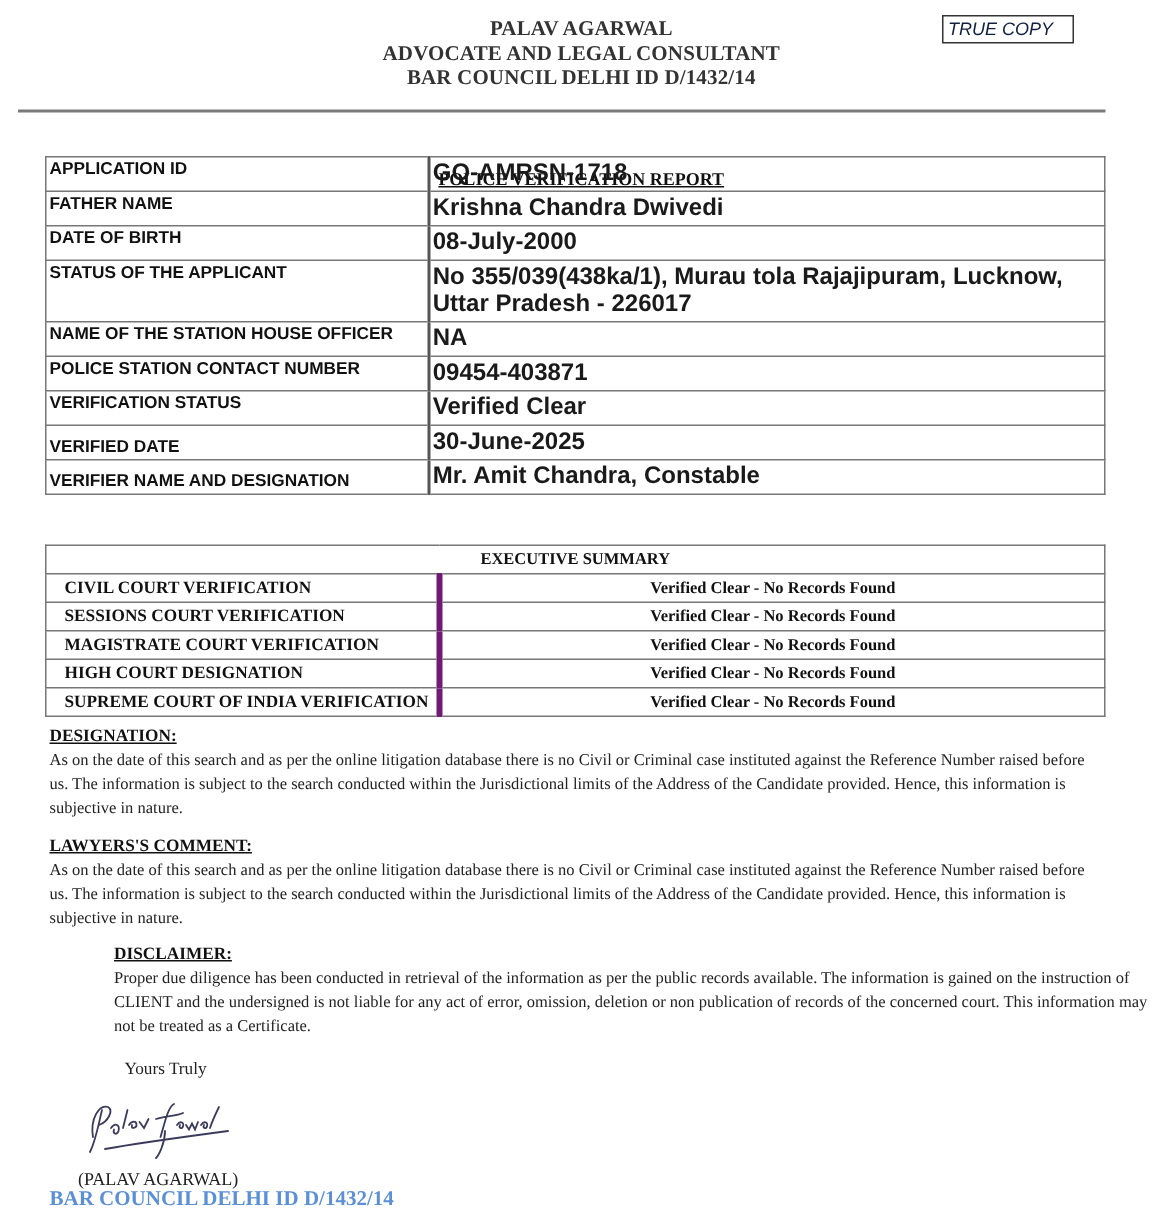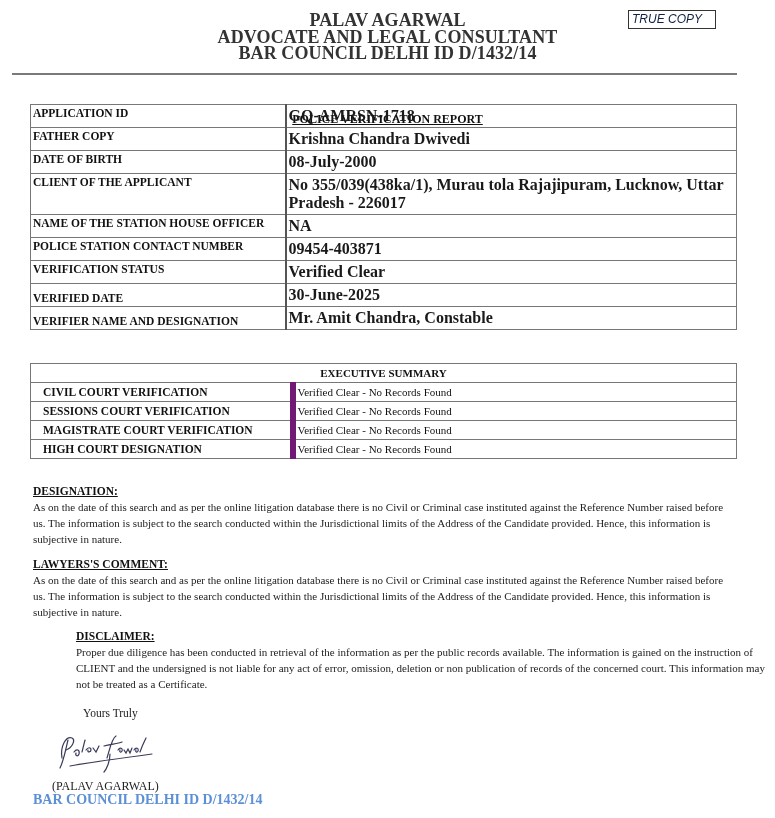--- a/index.html
+++ b/index.html
@@ -3,21 +3,21 @@
 <meta charset="utf-8">
 <style>
   html, body { margin: 0; padding: 0; background: #ffffff; }
   body {
     width: 775px; height: 818px; position: relative; overflow: hidden;
     font-family: "DejaVu Serif", "Liberation Serif", serif;
     color: #111;
   }
   .letterhead {
     position: absolute; left: 0; top: 12px; width: 775px; text-align: center;
-    font-family: "Liberation Serif", serif; font-size: 18px; color: #333;
+    font-family: "Liberation Serif", serif; font-size: 14px; color: #333;
     line-height: 16.5px; letter-spacing: 0.1px;
   }
   .letterhead div { font-weight: bold; }
   .true-copy {
     position: absolute; left: 628px; top: 10px; width: 88px; height: 19px;
     border: 1px solid #333; box-sizing: border-box;
     font-family: "Liberation Sans", sans-serif; font-style: italic;
     font-size: 12px; color: #102040; padding-left: 3px; line-height: 17px;
   }
   .rule {
@@ -25,40 +25,40 @@
     background: #7a7a7a;
   }
   .report-title {
     position: absolute; left: 0; top: 80px; width: 775px; text-align: center;
     font-family: "Liberation Serif", serif; font-size: 12px; font-weight: bold;
     text-decoration: underline; color: #111; margin-top: 32px;
   }
   table { border-collapse: collapse; position: absolute; }
   .details {
     left: 30px; top: 104px; width: 707px;
-    font-family: Liberation Serif, serif; font-size: 11.5px;
+    font-family: Liberation Sans, sans-serif; font-size: 11.5px;
   }
   .details td {
     border: 1px solid #777; padding: 2px 2px; vertical-align: top;
     height: 17px; box-sizing: border-box;
   }
   .details { border: 1.5px solid #222; }
   .details td.label { width: 255px; font-weight: bold; border-right: 2px solid #555; }
   .details td.value { font-weight: bold; font-size: 16px; color: #1a1a1a; }
   .details tr.tall td { height: 36px; }
   .details tr.mid td { height: 22px; }
   .summary {
     left: 30px; top: 363px; width: 707px;
     font-family: "Liberation Serif", serif; font-size: 11.5px;
     border: 1.5px solid #222;
   }
   .summary td { border: 1px solid #777; padding: 1px 2px; height: 19px; box-sizing: border-box; }
   .summary td.head { text-align: center; font-weight: bold; font-size: 11px; }
-  .summary td.label { width: 262px; font-weight: bold; border-right: 6px solid #701a75; padding-left: 12px; }
-  .summary td.value { font-weight: normal; font-size: 11px; }
+  .summary td.label { width: 262px; font-weight: bold; border-right: 4px solid #701a75; padding-left: 12px; }
+  .summary td.value { text-align: center; font-weight: bold; font-size: 11px; }
   .section {
     position: absolute; left: 33px; width: 705px;
     font-family: "Liberation Serif", serif; font-size: 11px; line-height: 16px; color: #222;
   }
   .section .heading { font-weight: bold; text-decoration: underline; font-size: 11.5px; color: #111; }
   .yours { position: absolute; left: 83px; top: 707px; font-family: "Liberation Serif", serif; font-size: 11.5px; color: #222; }
   .signature { position: absolute; left: 52px; top: 728px; width: 110px; height: 50px; }
   .signer-name { position: absolute; left: 52px; top: 779px; font-family: "Liberation Serif", serif; font-size: 12px; color: #222; }
   .bar-id {
     position: absolute; left: 33px; top: 792px;
@@ -80,29 +80,29 @@
 
 <div class="report-title">POLICE VERIFICATION REPORT</div>
 
 <table class="details">
   <tbody>
       <tr>
     <td class="label">APPLICATION ID</td>
     <td class="value">GQ-AMRSN-1718</td>
   </tr>
   <tr>
-    <td class="label">FATHER COPY</td>
+    <td class="label">FATHER NAME</td>
     <td class="value">Krishna Chandra Dwivedi</td>
   </tr>
   <tr>
     <td class="label">DATE OF BIRTH</td>
     <td class="value">08-July-2000</td>
   </tr>
   <tr class="tall">
-    <td class="label">CLIENT OF THE APPLICANT</td>
+    <td class="label">STATUS OF THE APPLICANT</td>
     <td class="value">No 355/039(438ka/1), Murau tola Rajajipuram, Lucknow, Uttar Pradesh - 226017</td>
   </tr>
   <tr>
     <td class="label">NAME OF THE STATION HOUSE OFFICER</td>
     <td class="value">NA</td>
   </tr>
   <tr>
     <td class="label">POLICE STATION CONTACT NUMBER</td>
     <td class="value">09454-403871</td>
   </tr>
@@ -135,20 +135,24 @@
     <td class="value">Verified Clear - No Records Found</td>
   </tr>
   <tr>
     <td class="label">MAGISTRATE COURT VERIFICATION</td>
     <td class="value">Verified Clear - No Records Found</td>
   </tr>
   <tr>
     <td class="label">HIGH COURT DESIGNATION</td>
     <td class="value">Verified Clear - No Records Found</td>
   </tr>
+  <tr>
+    <td class="label">SUPREME COURT OF INDIA VERIFICATION</td>
+    <td class="value">Verified Clear - No Records Found</td>
+  </tr>
 </tbody>
   </table>
 
 <div class="section" style="top:483px;">
   <div class="heading">DESIGNATION:</div>
   <div>As on the date of this search and as per the online litigation database there is no Civil or Criminal case instituted against the Reference Number raised before us. The information is subject to the search conducted within the Jurisdictional limits of the Address of the Candidate provided. Hence, this information is subjective in nature.</div>
 </div>
 
 <div class="section" style="top:556px;">
   <div class="heading">LAWYERS'S COMMENT:</div>

